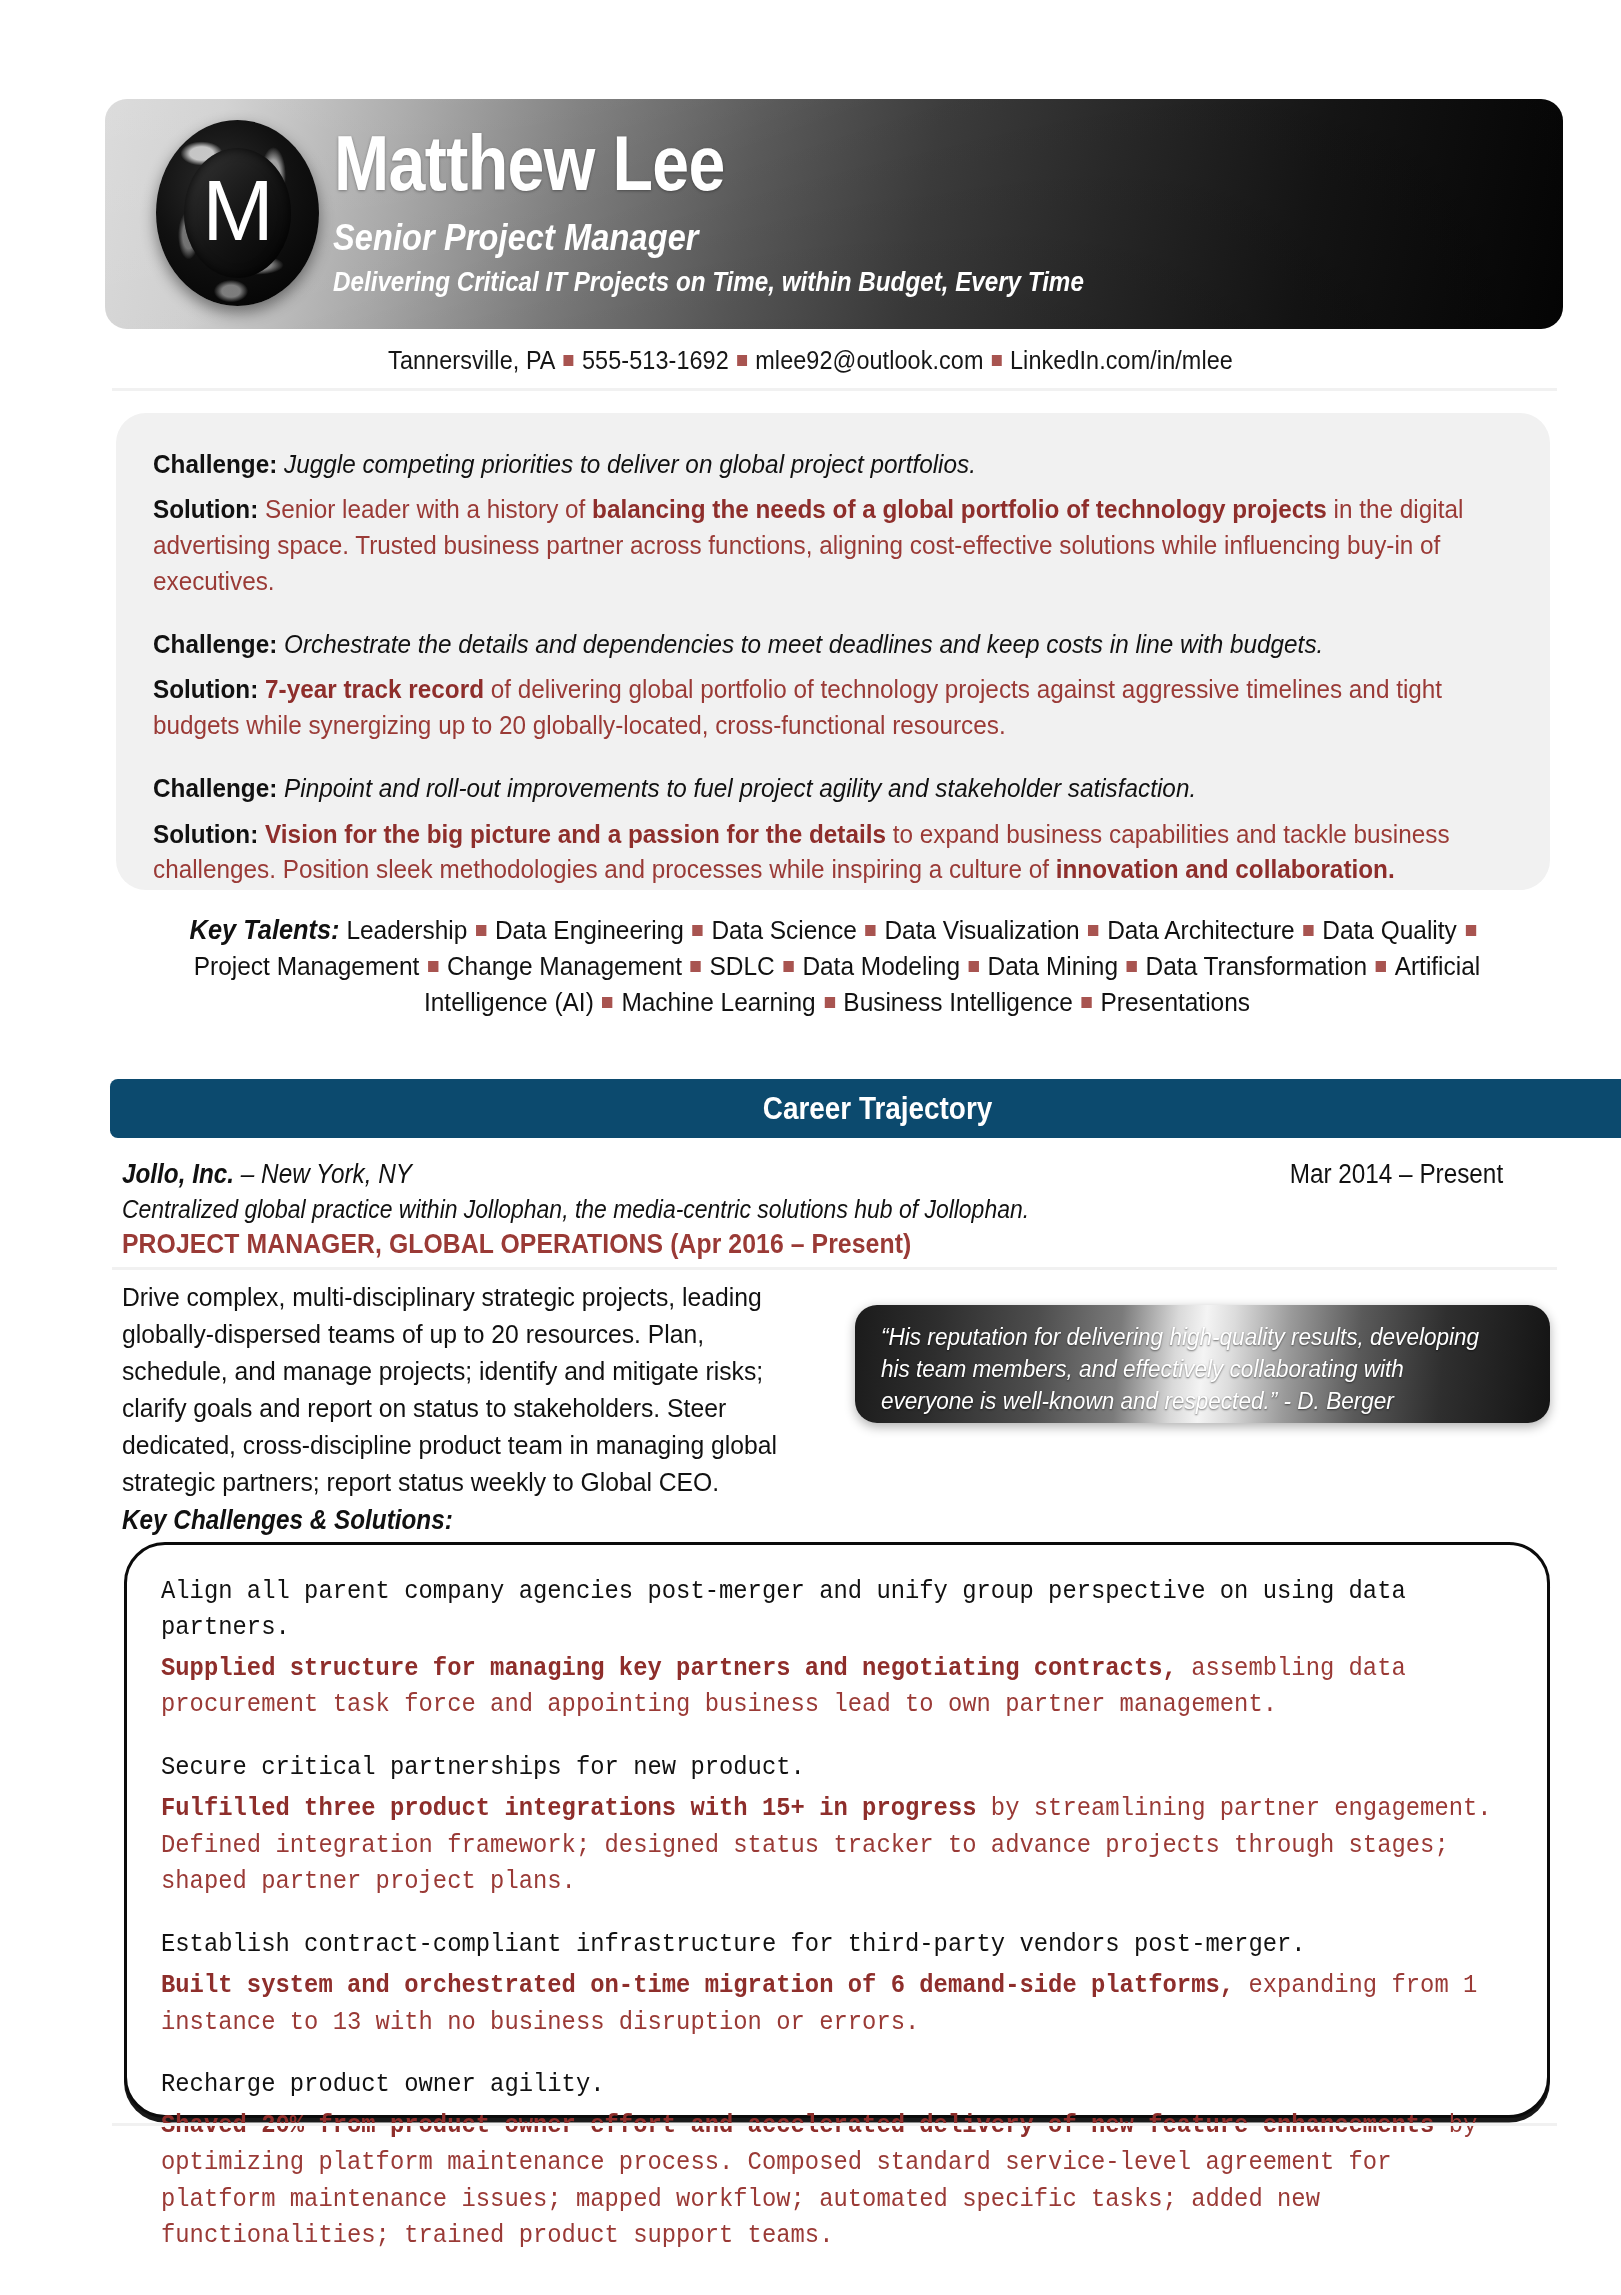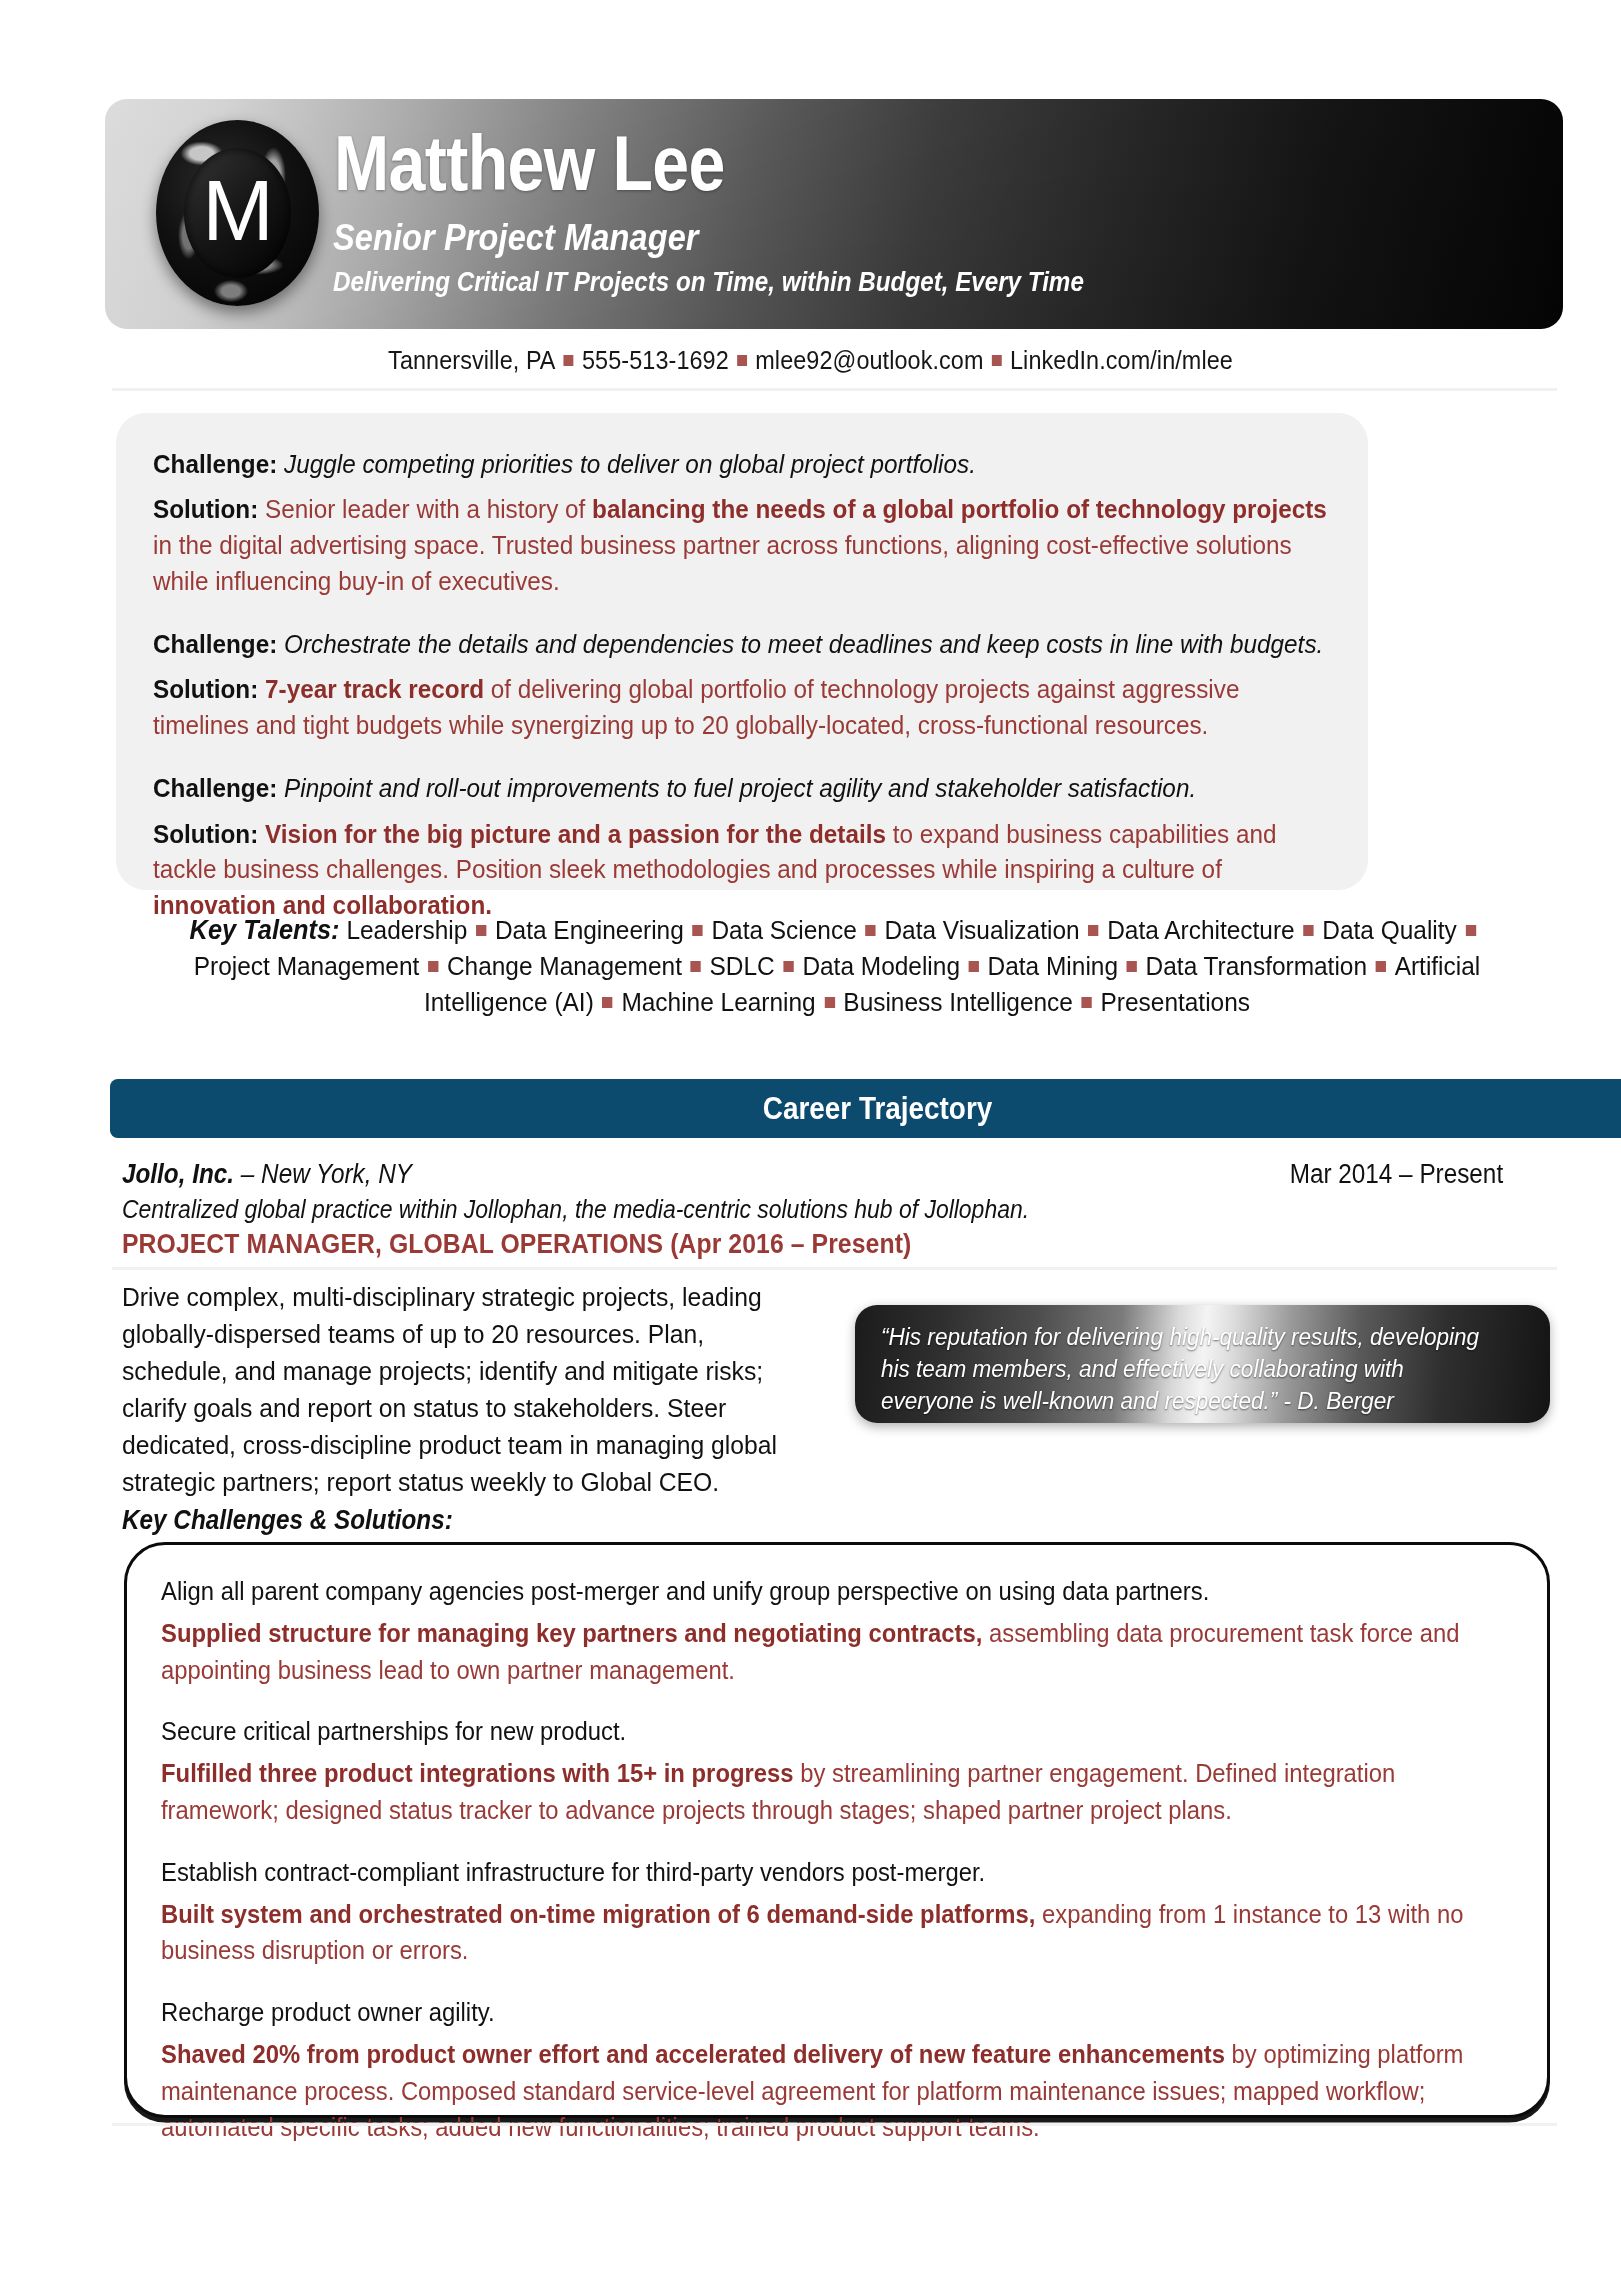--- a/index.html
+++ b/index.html
@@ -80,21 +80,21 @@
     position:absolute; left:0; top:345px; width:1621px;
     text-align:center; font-size:26px; color:#161616;
     transform:scaleX(.9); letter-spacing:0.1px;
   }
   .sq { display:inline-block; width:11px; height:11px; background:#a85450; margin:0 9.2px 3.3px 9.2px; vertical-align:middle; }
 
   .rule { position:absolute; left:112px; width:1445px; height:3.3px; background:#f1f1f1; }
 
   
   .summary-box {
-    position:absolute; left:116px; top:413px; width:1252px; height:477px;
+    position:absolute; left:116px; top:413px; width:1434px; height:477px;
     background:#f1f1f1; border-radius:30px; padding:34px 37px 0 37px;
   }
   .cs-line { font-size:26px; line-height:1.38; margin-bottom:9.2px; transform:scaleX(.935); transform-origin:left top; width:107%; }
   .cs-gap  { height:18.3px; }
   .lbl     { font-weight:700; color:#111; }
   .chal-txt{ font-style:italic; color:#111; }
   .sol-txt { color:#9a3a36; }
   .sol-txt b { font-weight:700; color:#8e2e2b; }
 
   
@@ -163,21 +163,21 @@
     transform:scaleX(.9); transform-origin:left center;
   }
 
   
   .kcs-box {
     position:absolute; left:124px; top:1542px; width:1426px; height:576px;
     border:3.9px solid #0b0b0b; border-radius:41px;
     padding:29px 34px 0 34px; background:#fff;
     box-shadow:0 4.6px 0 rgba(0,0,0,.9);
   }
-  .kcs-item { margin-bottom:26px; }
+  .kcs-item { margin-bottom:26px;font-family:Liberation Mono, monospace; }
   .kcs-item:last-child { margin-bottom:9px; }
   .kcs-chal {
     font-size:25.5px; line-height:1.4; color:#111; margin-bottom:5.2px;
     transform:scaleX(.935); transform-origin:left top; width:107%;
   }
   .kcs-sol {
     font-size:25.5px; line-height:1.44; color:#9a3a36;
     transform:scaleX(.935); transform-origin:left top; width:107%;
   }
   .kcs-sol b { font-weight:700; color:#8e2e2b; }

